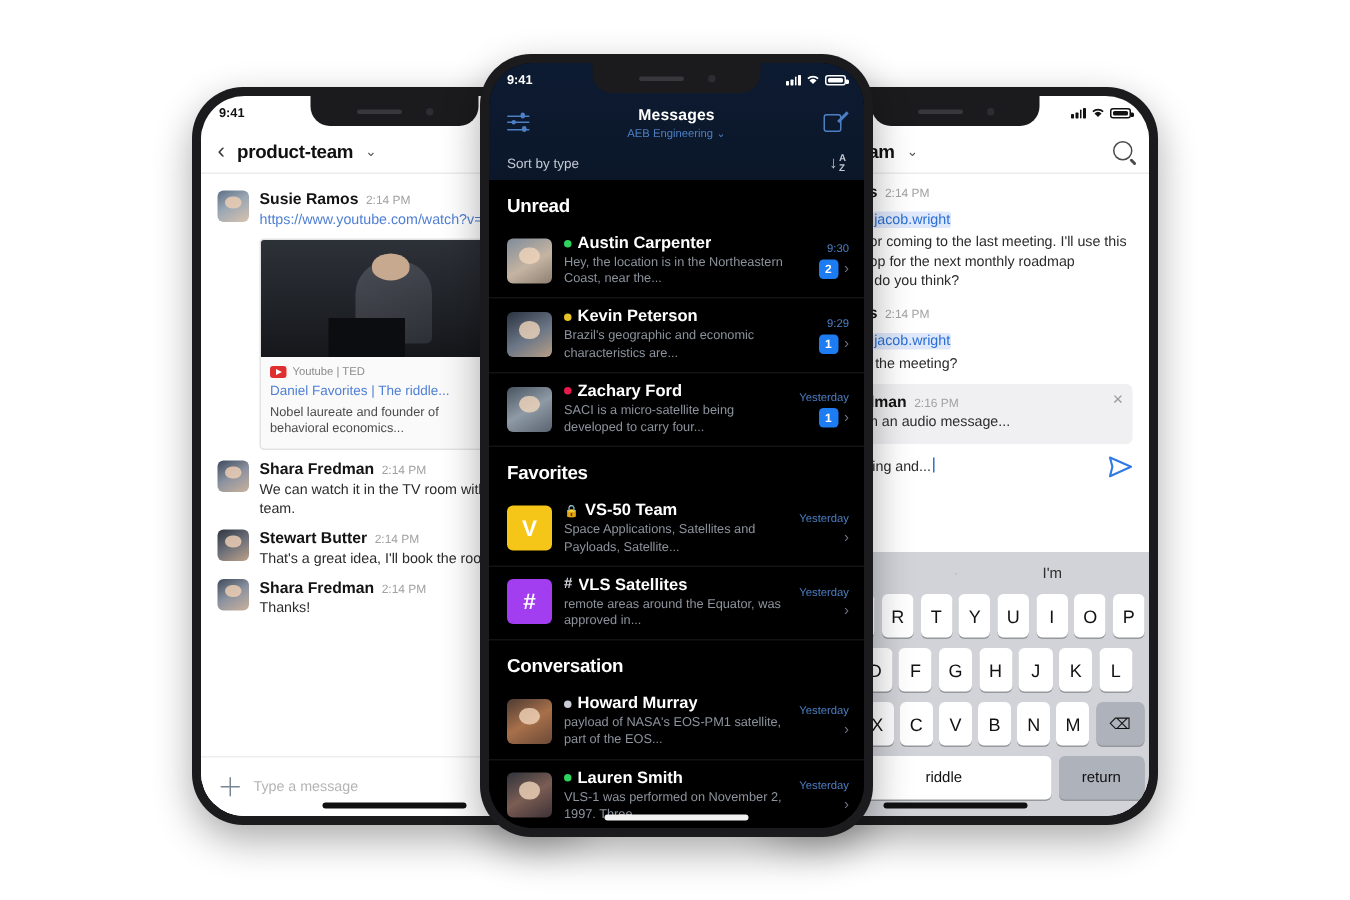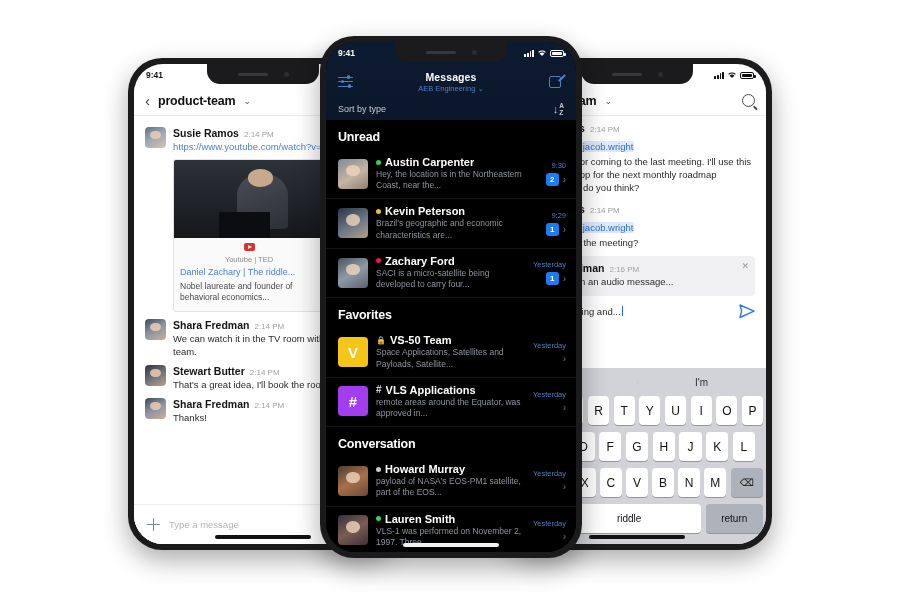--- a/index.html
+++ b/index.html
@@ -80,21 +80,21 @@
           overflow:hidden; background:#fafafa; width:152px; }
   .card .thumb { height:78px; position:relative;
       background:linear-gradient(180deg,#2d3138 0%,#1f2227 60%,#15171b 100%); }
   .card .thumb .fig { position:absolute; left:42%; top:18%; width:34%; height:70%;
       background:linear-gradient(160deg,#4a4d55,#2c2f35); border-radius:22px 22px 4px 4px; }
   .card .thumb .head { position:absolute; left:49%; top:12%; width:17%; height:22%;
       border-radius:50%; background:#c6a98f; }
   .card .thumb .podium { position:absolute; left:30%; bottom:0; width:34%; height:34%;
       background:#0c0d10; }
   .card .meta { padding:5px 6px 7px 6px; }
-  .yt-row { display:flex; align-items:center; gap:4px; margin-bottom:3px;flex-direction:column; }
+  .yt-row { display:flex; align-items:center; gap:4px; margin-bottom:3px; }
   .yt-ic { width:11px; height:8px; border-radius:2px; background:#e02f2f;
            position:relative; flex:none; }
   .yt-ic::after{content:"";position:absolute;left:4px;top:2px;border-left:4px solid #fff;
                 border-top:2px solid transparent;border-bottom:2px solid transparent;}
   .yt-src { font-size:7.5px; color:#8b8b8b; }
   .card-title { font-size:9px; color:#4e7fd4; line-height:1.3; white-space:nowrap;
                 overflow:hidden; }
   .card-desc { font-size:8.5px; color:#4a4a4a; line-height:1.35; margin-top:2px; }
 
   .composer { position:absolute; left:0; right:0; bottom:0; height:40px; background:#fff;
@@ -241,21 +241,21 @@
           <div class="thumb">
             <span class="fig"></span>
             <span class="head"></span>
             <span class="podium"></span>
           </div>
           <div class="meta">
             <div class="yt-row">
               <span class="yt-ic"></span>
               <span class="yt-src">Youtube | TED</span>
             </div>
-            <div class="card-title">Daniel Zachary | The riddle...</div>
+            <div class="card-title">Daniel Favorites | The riddle...</div>
             <div class="card-desc">Nobel laureate and founder of behavioral economics...</div>
           </div>
         </div>
 
         <div class="msg">
           <div class="av f2"></div>
           <div class="mbody">
             <div class="mhead">
               <span class="mname">Shara Fredman</span>
               <span class="mtime">2:14 PM</span>
@@ -554,21 +554,21 @@
           </div>
         </div>
 
         <div class="d-row">
           <div class="d-av glyph purple">
             <span>#</span>
           </div>
           <div class="d-mid">
             <div class="d-l1">
               <span class="hash">#</span>
-              <span class="d-name">VLS Applications</span>
+              <span class="d-name">VLS Satellites</span>
             </div>
             <div class="d-prev">remote areas around the Equator, was approved in...</div>
           </div>
           <div class="d-right">
             <span class="d-time">Yesterday</span>
             <span class="chev">›</span>
           </div>
         </div>
 
         <div class="d-sec">Conversation</div>

